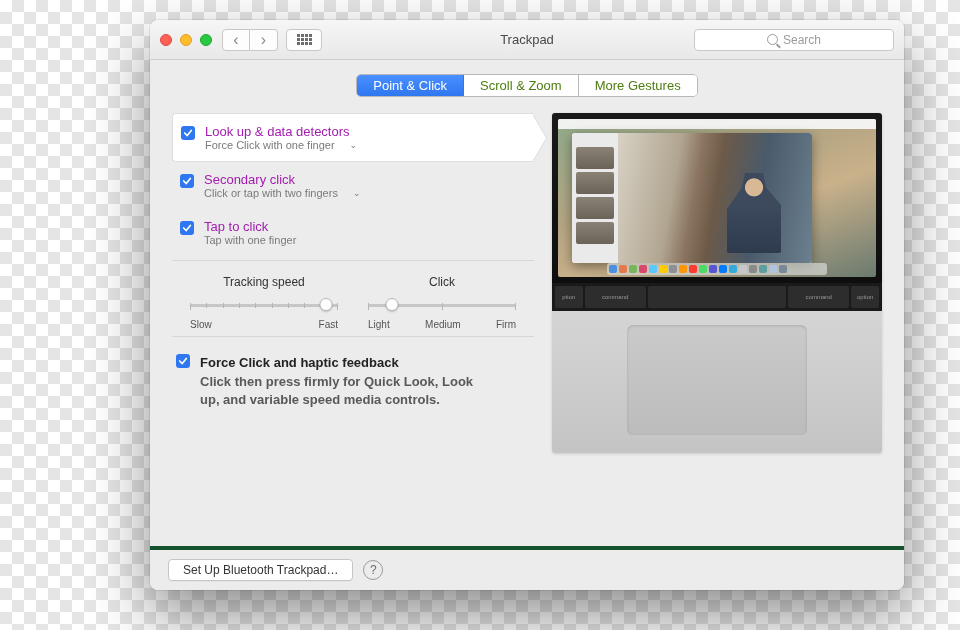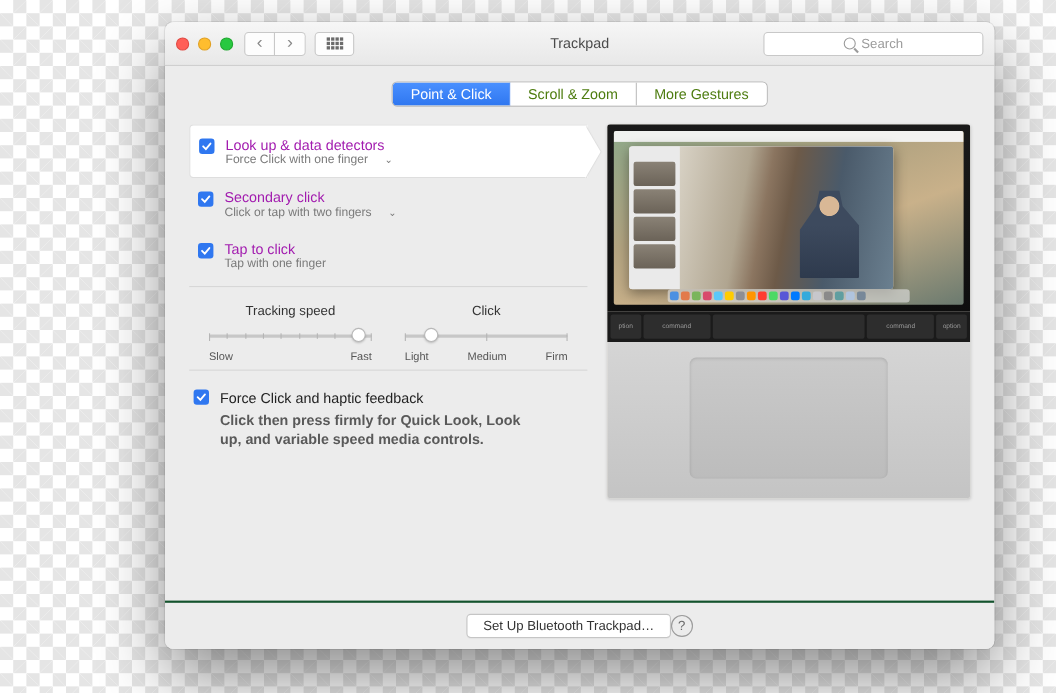--- a/index.html
+++ b/index.html
@@ -104,21 +104,21 @@
   .track{position:relative;width:100%;height:18px;}
   .rail{position:absolute;top:7px;left:0;right:0;height:3px;background:#c7c7c7;border-radius:2px;}
   .ticks{position:absolute;top:6px;left:0;right:0;height:7px;display:flex;justify-content:space-between;}
   .ticks span{width:1px;height:5px;background:#b5b5b5;}
   .ticks span.major{height:7px;}
   .knob{position:absolute;top:1px;width:13px;height:13px;border-radius:50%;background:#fff;border:1px solid #b8b8b8;box-shadow:0 1px 2px rgba(0,0,0,.2);transform:translateX(-50%);}
   .slabels{display:flex;justify-content:space-between;width:100%;font-size:10px;color:#555;margin-top:4px;}
   .slabels.three span:nth-child(2){text-align:center;}
 
   .force { padding:16px 4px 4px 4px; display:flex; gap:10px; align-items:flex-start;}
-  .force .lbl{font-size:13px;color:#222;}
+  .force .lbl{font-size:13px;color:#222;font-weight:bold;}
   .force .sub{font-size:13px;color:#595959;line-height:1.4;margin-top:2px;max-width:290px;font-weight:bold;}
   .force .cb{margin-top:1px;}
 
   
   .preview { width:330px; display:flex; flex-direction:column; align-items:center;}
   .laptop {
     width:330px; height:340px; background:#f0ede5; border-radius:3px;
     display:flex; flex-direction:column; overflow:hidden; box-shadow:0 1px 3px rgba(0,0,0,.15);
   }
   .screen {
@@ -148,22 +148,22 @@
     background:rgba(230,230,230,.6);border-radius:3px;display:flex;gap:2px;padding:2px;align-items:center;}
   .dock span{width:8px;height:8px;border-radius:2px;}
   .kbrow{height:28px;background:#1a1a1a;display:flex;gap:2px;padding:3px;}
   .key{flex:1;background:#2d2d2d;border-radius:2px;display:flex;align-items:center;justify-content:center;font-size:6px;color:#999;}
   .key.wide{flex:2.2;}
   .tpad{flex:1;background:linear-gradient(#d5d5d5,#c4c4c4);display:flex;justify-content:center;padding-top:14px;}
   .tpadinner{width:180px;height:110px;background:linear-gradient(#cacaca,#bcbcbc);border-radius:6px;box-shadow:inset 0 1px 3px rgba(0,0,0,.15);}
 
   
   .footer{
-    height:44px;border-top:2px solid #14532d;background:#ececec;
-    display:flex;align-items:center;justify-content:center;padding:0 18px;
+    height:44px;border-top:4px solid #14532d;background:#ececec;
+    display:flex;align-items:center;justify-content:flex-start;padding:0 18px;gap:10px;
   }
   .btbutton{
     background:#fff;border:1px solid #c5c5c5;border-radius:4px;
     padding:3px 14px;font-size:12px;color:#333;box-shadow:0 1px 0 rgba(0,0,0,.03);
   }
   .help{width:20px;height:20px;border:1.5px solid #9b9b9b;border-radius:50%;
     display:flex;align-items:center;justify-content:center;font-size:12px;color:#6a6a6a;}
 </style>
 </head>
 <body>

